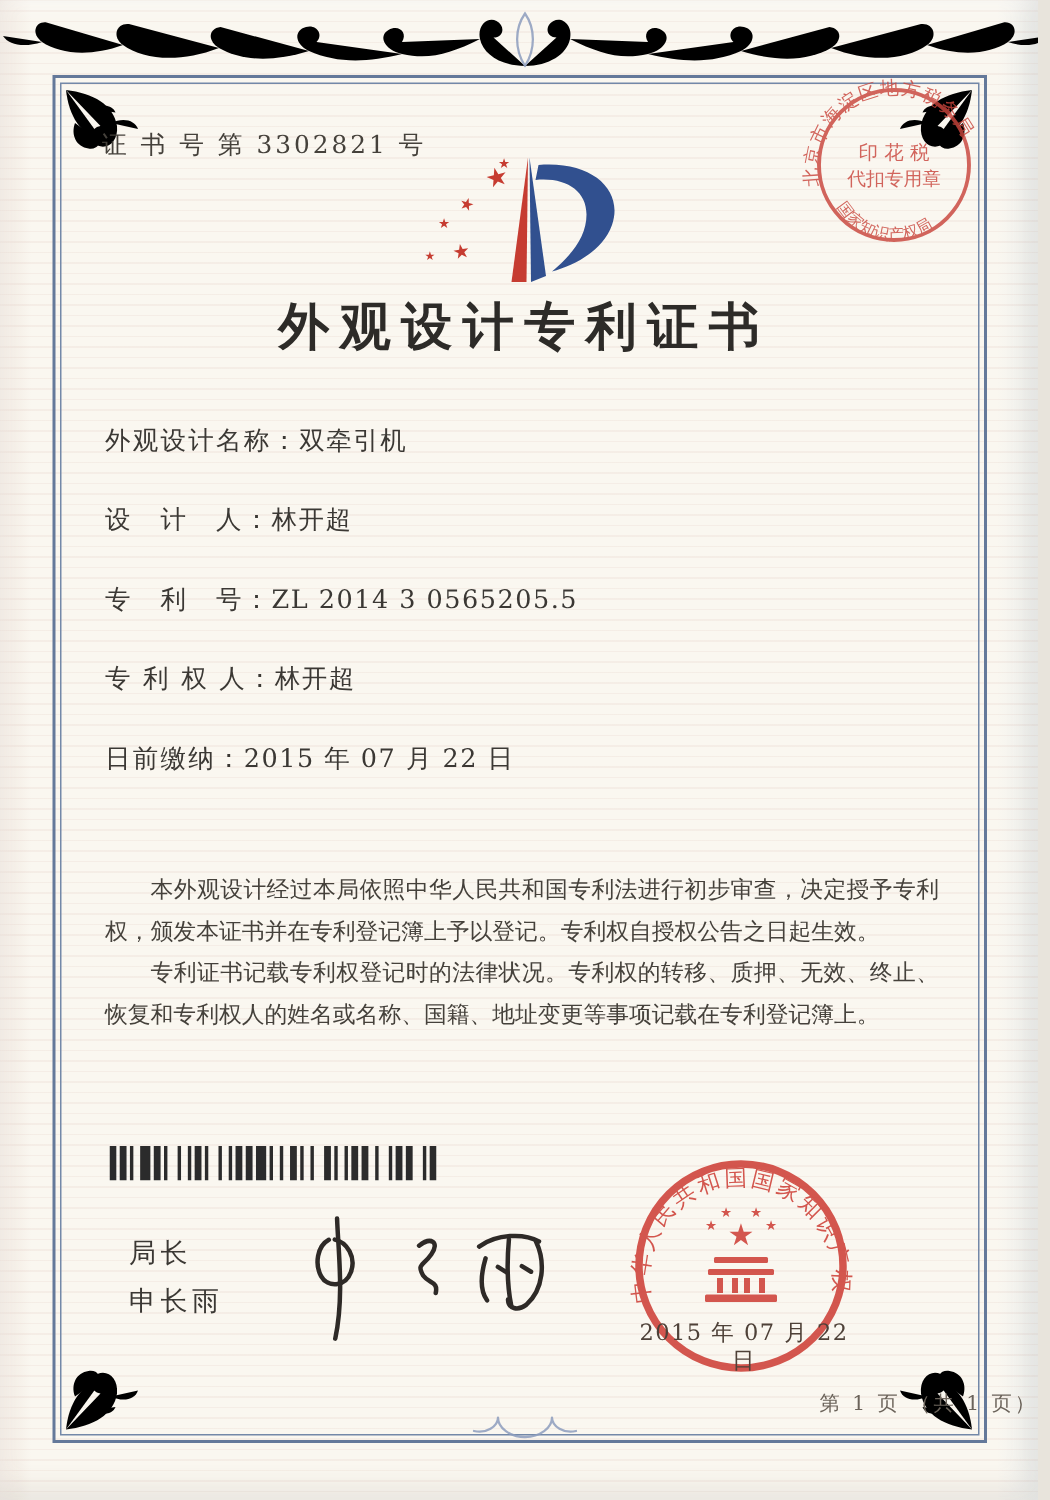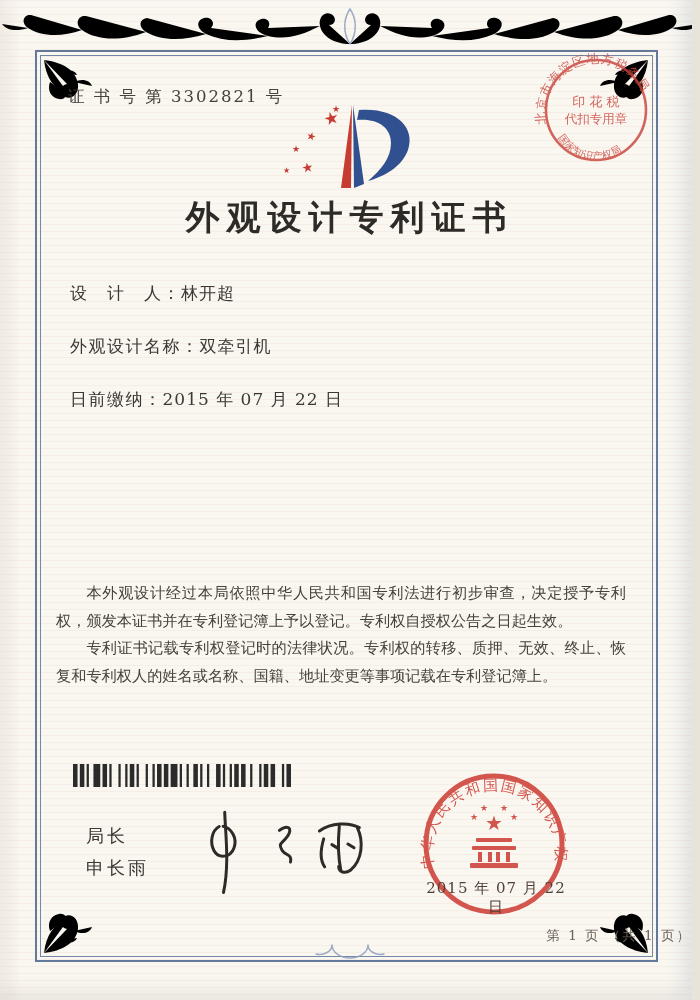--- a/index.html
+++ b/index.html
@@ -32,21 +32,21 @@
   .stamp{position:absolute;left:530px;top:44px;opacity:.82;}
   .stamp text{fill:#c9453c;font-family:"DejaVu Serif",serif;}
   .seal{position:absolute;left:408px;top:760px;opacity:.88;}
   .seal text{fill:#ce4038;font-family:"DejaVu Serif",serif;}
   .seal-date{position:absolute;left:416px;top:879px;width:160px;text-align:center;font-size:15px;letter-spacing:1px;color:#4e4138;z-index:5;}
   
   .fields{position:absolute;left:70px;top:282px;right:60px;}
   .field-row{height:21px;margin-bottom:32px;font-size:17px;letter-spacing:1px;color:#3b3834;}
   .field-row .lab{letter-spacing:1.5px;}
   
-  .body-text{position:absolute;left:56px;right:66px;top:580px;font-size:15.2px;line-height:1.82;text-align:justify;color:#45413b;}
+  .body-text{position:absolute;left:70px;right:66px;top:580px;font-size:15.2px;line-height:1.82;text-align:justify;color:#45413b;}
   .body-text p{margin:0;text-indent:2em;}
   
   .barcode{position:absolute;left:73px;top:764px;width:218px;height:23px;}
   
   .official{position:absolute;left:86px;top:820px;font-size:18px;letter-spacing:3px;color:#3b3834;line-height:1.75;}
   .sig{position:absolute;left:192px;top:802px;transform:rotate(-2deg);}
   .sig path{stroke:#2e2a27;stroke-width:3;fill:none;stroke-linecap:round;stroke-linejoin:round;}
   
   .footer{position:absolute;left:0;top:927px;width:100%;text-align:right;font-size:13.5px;letter-spacing:2px;color:#6b635a;}
 </style>
@@ -125,22 +125,24 @@
     <text x="24" y="72" font-size="13" fill="#c63c31" transform="rotate(-10 30 64)">★</text>
     <text x="6" y="73" font-size="8" fill="#c63c31">★</text>
     <polygon points="75,5 64,88 74,88" fill="#c63c31"></polygon>
     <polygon points="76,5 77,88 87,84" fill="#31508f"></polygon>
     <path d="M82,10 C118,7 139,27 131,50 C125,67 106,77 91,81 C104,70 114,58 114,43 C114,27 100,18 80,20 Z" fill="#31508f"></path>
   </svg>
 
   <div class="title">外观设计专利证书</div>
 
   <div class="fields">
+    <div class="field-row"><span class="lab">外观设计名称：</span><span>双牵引机</span></div>
     <div class="field-row"><span class="lab">设　计　人：</span><span>林开超</span></div>
-    <div class="field-row"><span class="lab">外观设计名称：</span><span>双牵引机</span></div>
+    <div class="field-row"><span class="lab">专　利　号：</span><span>ZL 2014 3 0565205.5</span></div>
+    <div class="field-row"><span class="lab">专 利 权 人：</span><span>林开超</span></div>
     <div class="field-row"><span class="lab">日前缴纳：</span><span>2015 年 07 月 22 日</span></div>
   </div>
 
   <div class="body-text">
     <p>本外观设计经过本局依照中华人民共和国专利法进行初步审查，决定授予专利权，颁发本证书并在专利登记簿上予以登记。专利权自授权公告之日起生效。</p>
     <p>专利证书记载专利权登记时的法律状况。专利权的转移、质押、无效、终止、恢复和专利权人的姓名或名称、国籍、地址变更等事项记载在专利登记簿上。</p>
   </div>
 
   <svg class="barcode" preserveAspectRatio="none" viewBox="0 0 96 23">
       <rect x="0" y="0" width="2" height="23" fill="#2b2b2b"></rect>

